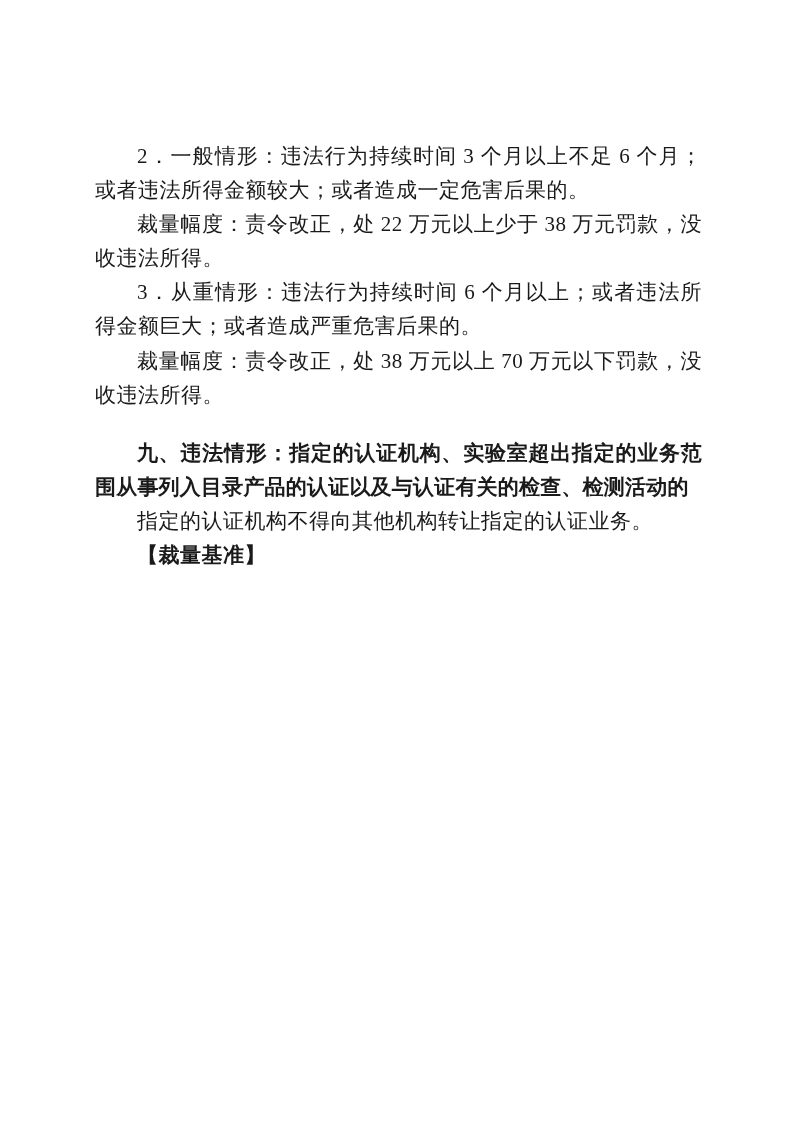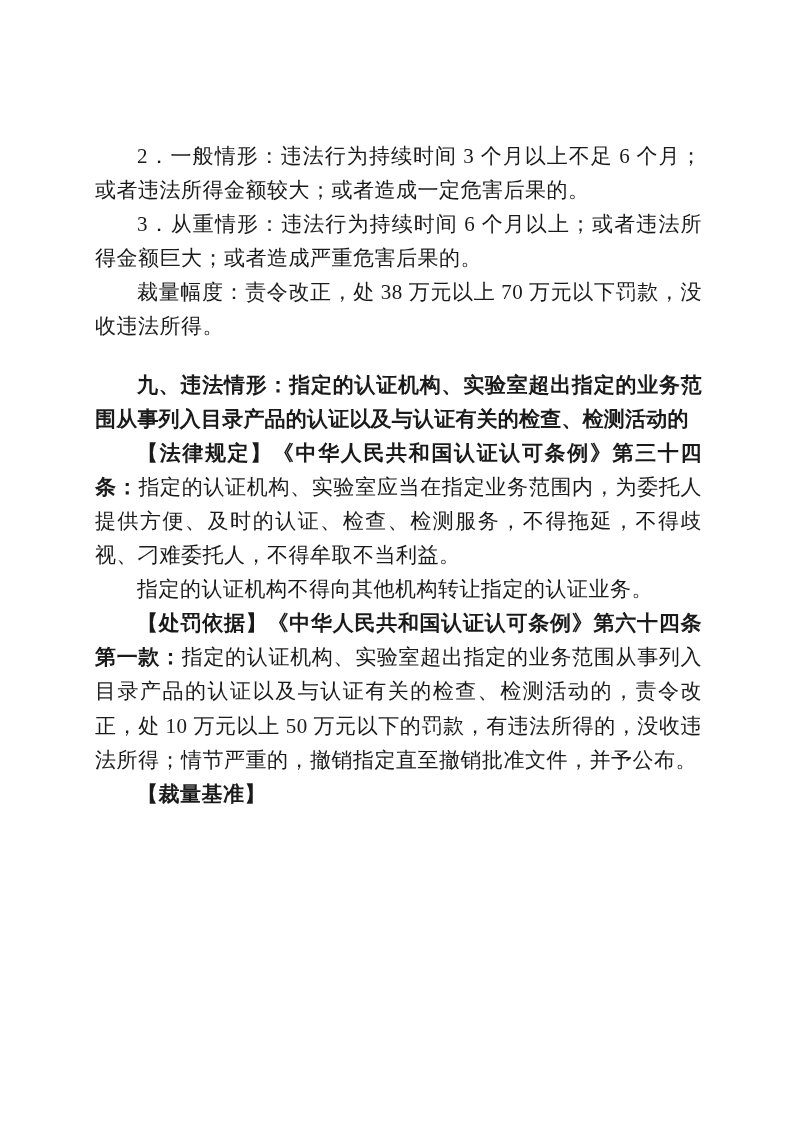--- a/index.html
+++ b/index.html
@@ -50,37 +50,32 @@
   }
 </style>
 </head>
 <body>
 
 <div class="page">
   <div class="text-block">
 
     <p class="para">2．一般情形：违法行为持续时间 3 个月以上不足 6 个月；或者违法所得金额较大；或者造成一定危害后果的。</p>
 
+    <p class="para">裁量幅度：责令改正，处 22 万元以上少于 38 万元罚款，没收违法所得。</p>
 
     <p class="para">3．从重情形：违法行为持续时间 6 个月以上；或者违法所得金额巨大；或者造成严重危害后果的。</p>
 
     <p class="para">裁量幅度：责令改正，处 38 万元以上 70 万元以下罚款，没收违法所得。</p>
 
 
     <p class="para heading">九、违法情形：指定的认证机构、实验室超出指定的业务范围从事列入目录产品的认证以及与认证有关的检查、检测活动的</p>
 
-    <p class="para">
-      <span class="lead">【法律规定】《中华人民共和国认证认可条例》第三十四条：</span><span>指定的认证机构、实验室应当在指定业务范围内，为委托人提供方便、及时的认证、检查、检测服务，不得拖延，不得歧视、刁难委托人，不得牟取不当利益。</span>
-    </p>
 
     <p class="para">指定的认证机构不得向其他机构转让指定的认证业务。</p>
 
-    <p class="para">
-      <span class="lead">【处罚依据】《中华人民共和国认证认可条例》第六十四条第一款：</span><span>指定的认证机构、实验室超出指定的业务范围从事列入目录产品的认证以及与认证有关的检查、检测活动的，责令改正，处 10 万元以上 50 万元以下的罚款，有违法所得的，没收违法所得；情节严重的，撤销指定直至撤销批准文件，并予公布。</span>
-    </p>
 
     <p class="para subheading">【裁量基准】</p>
 
 
 
   </div>
 
   <div class="page-footer">— 185 —</div>
 </div>
 

